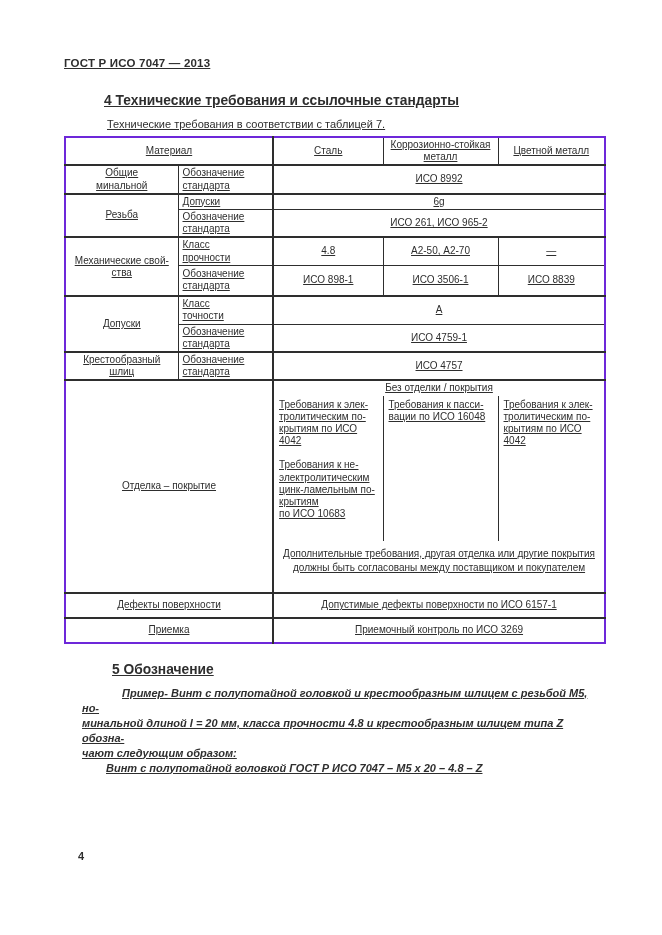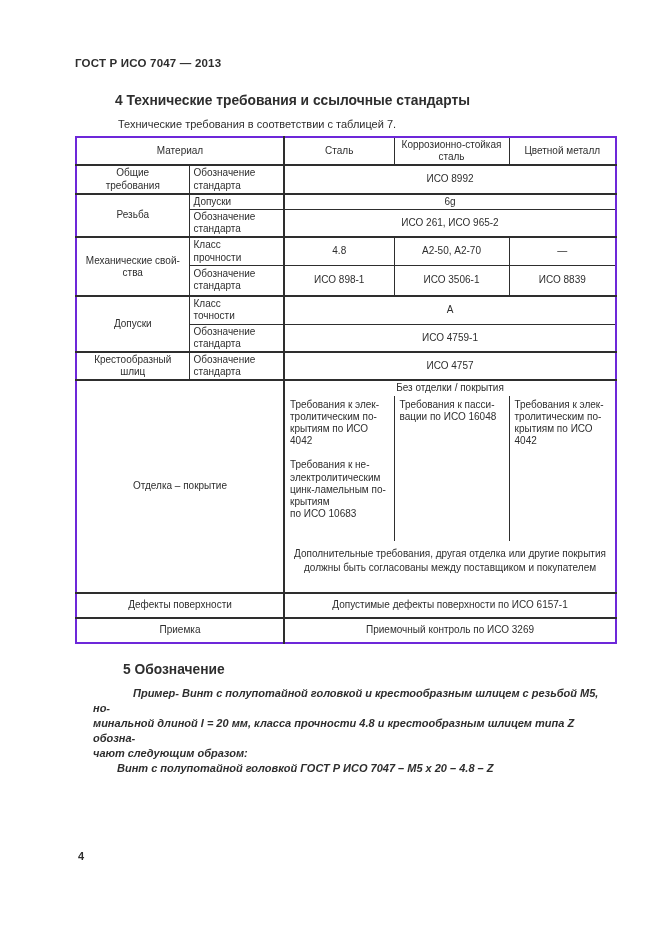--- a/index.html
+++ b/index.html
@@ -4,21 +4,21 @@
 <style>
   html, body { margin: 0; padding: 0; }
   body {
     width: 662px; height: 935px;
     background: #ffffff;
     overflow: hidden;
     font-family: "Liberation Sans", sans-serif;
     color: #2e2e2e;
   }
   .page { position: relative; width: 662px; height: 935px; background: #fff; }
-  .content { position: absolute; left: 75px; top: 57px; width: 540px; }
+  .content { position: absolute; left: 64px; top: 57px; width: 540px; text-decoration: underline; }
 
   .doc-header { font-weight: 700; font-size: 11.5px; letter-spacing: 0.2px; }
 
   .s-heading { font-size: 13.8px; font-weight: 700; margin: 24px 0 0 40px; }
   .s-heading.s5 { margin-top: 18px; margin-left: 48px; }
 
   .intro { font-size: 11px; margin: 10px 0 0 43px; }
 
   .caption { font-size: 10px; margin: 8px 0 0 0; }
   .caption .cap-title { margin-left: 5px; }
@@ -84,26 +84,26 @@
           <col style="width:95px">
           <col style="width:110px">
           <col style="width:115px">
           <col style="width:107px">
       </colgroup>
       <tbody>
           <tr class="r20">
         <td colspan="2" class="bb2">Материал</td>
         <td class="bb2 bl2">Сталь</td>
         <td class="bb2 pre">Коррозионно-стойкая
-сталь</td>
+металл</td>
         <td class="bb2">Цветной металл</td>
       </tr>
       <tr class="r26">
         <td class="pre bb2">Общие
-требования</td>
+минальной</td>
         <td class="left pre bb2">Обозначение
 стандарта</td>
         <td colspan="3" class="bl2 bb2">ИСО 8992</td>
       </tr>
       <tr class="r13">
         <td rowspan="2" class="bb2">Резьба</td>
         <td class="left">Допуски</td>
         <td colspan="3" class="bl2">6g</td>
       </tr>
       <tr class="r21">

